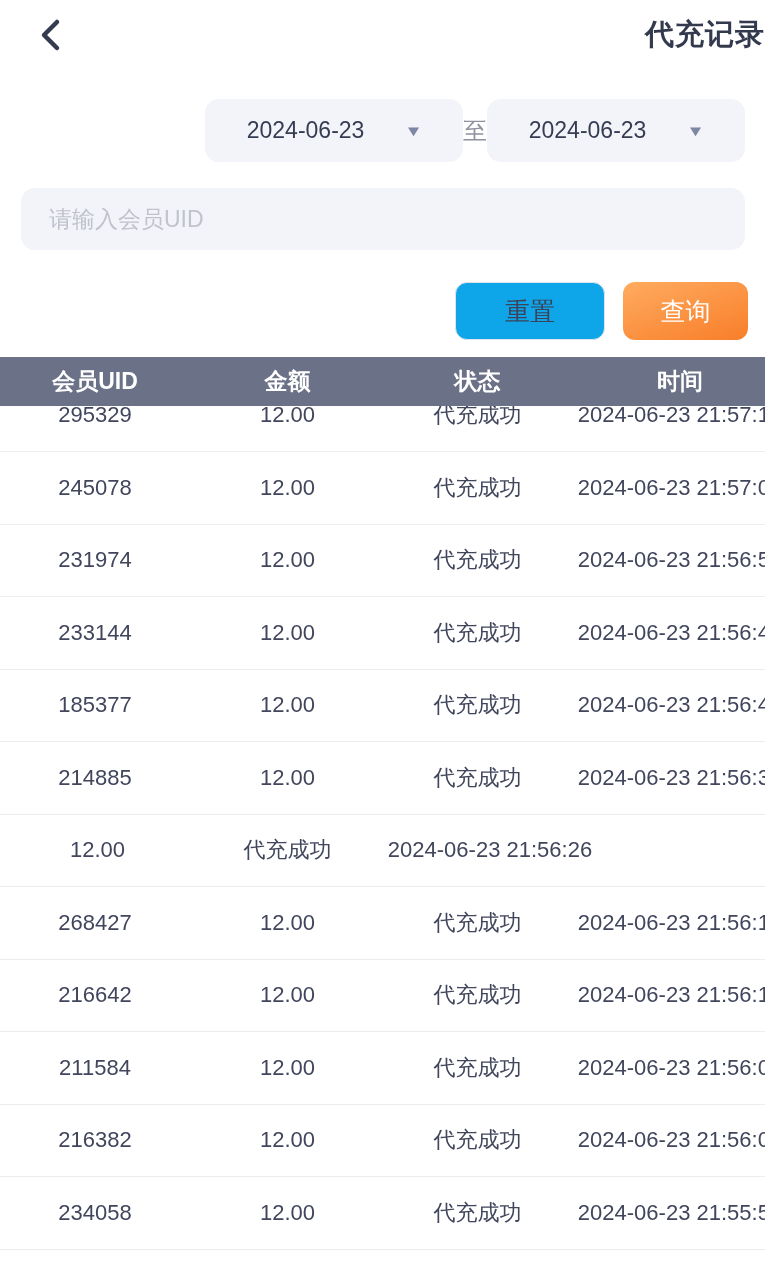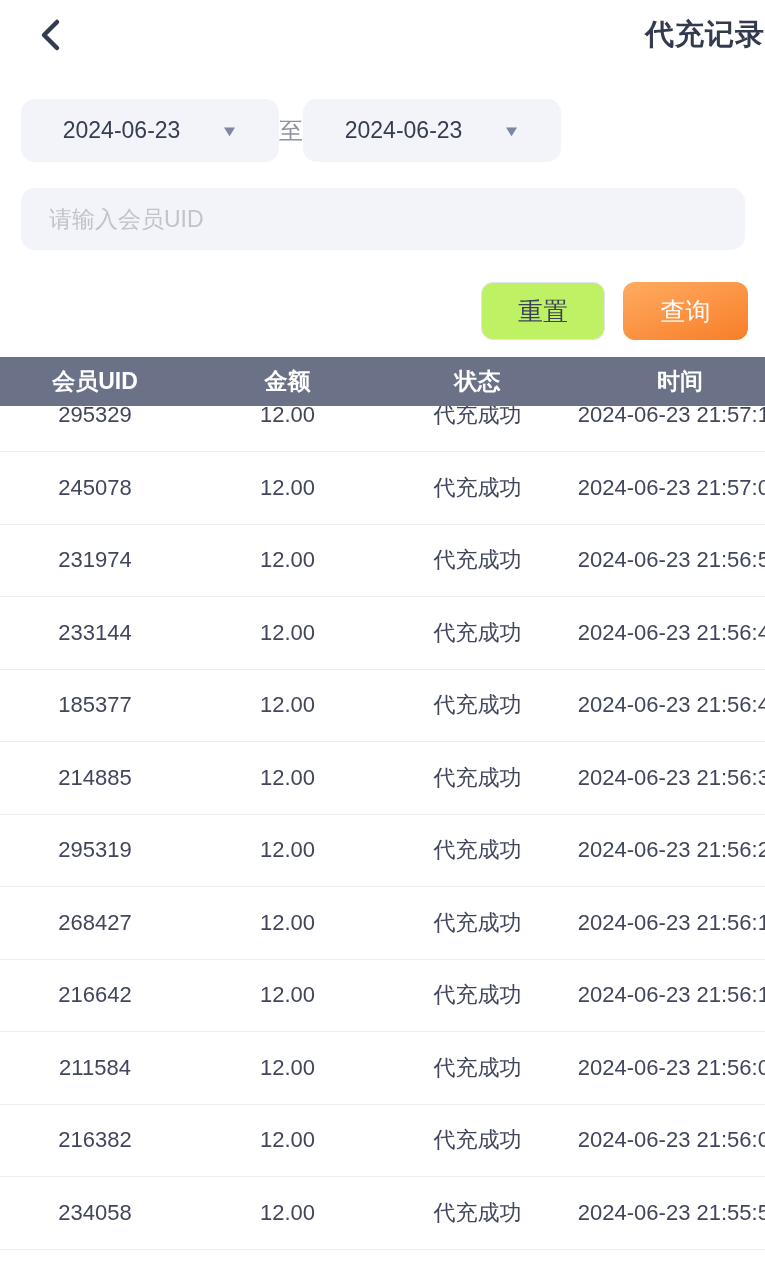--- a/index.html
+++ b/index.html
@@ -33,21 +33,21 @@
     font-size:29px;
     font-weight:bold;
     color:#333a4e;
     letter-spacing:1px;
   }
   .date-row {
     margin:29px 20px 0 21px;
     height:63px;
     display:flex;
     align-items:center;
-    justify-content:flex-start;
+    justify-content:flex-end;
   }
   .select {
     width:258px;
     height:63px;
     background:#f3f4f9;
     border-radius:14px;
     display:flex;
     align-items:center;
     justify-content:center;
     gap:42px;
@@ -100,22 +100,22 @@
     height:58px;
     border-radius:12px;
     font-size:25px;
     display:flex;
     align-items:center;
     justify-content:center;
     cursor:pointer;
     font-family:inherit;
   }
   .btn-reset {
-    width:124px;
-    background:#bef264;
+    width:150px;
+    background:#0ea5e9;
     border:1px solid #e2e3ea;
     color:#3c4257;
   }
   .btn-query {
     width:125px;
     border:none;
     background:linear-gradient(160deg,#ffab60,#f87e29);
     color:#ffffff;
   }
   .table-wrap {
@@ -241,21 +241,20 @@
   </div>
 
   <div class="row">
     <div class="td c1">214885</div>
     <div class="td c2">12.00</div>
     <div class="td c3">代充成功</div>
     <div class="td c4">2024-06-23 21:56:34</div>
   </div>
 
   <div class="row">
-    <div class="td c1">295319</div>
     <div class="td c2">12.00</div>
     <div class="td c3">代充成功</div>
     <div class="td c4">2024-06-23 21:56:26</div>
   </div>
 
   <div class="row">
     <div class="td c1">268427</div>
     <div class="td c2">12.00</div>
     <div class="td c3">代充成功</div>
     <div class="td c4">2024-06-23 21:56:19</div>

